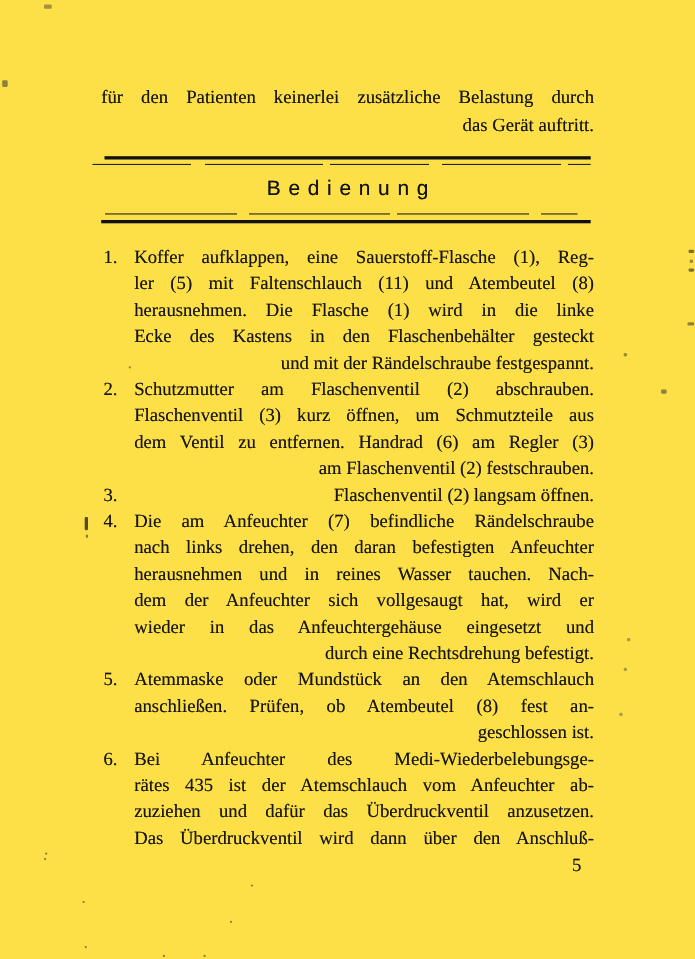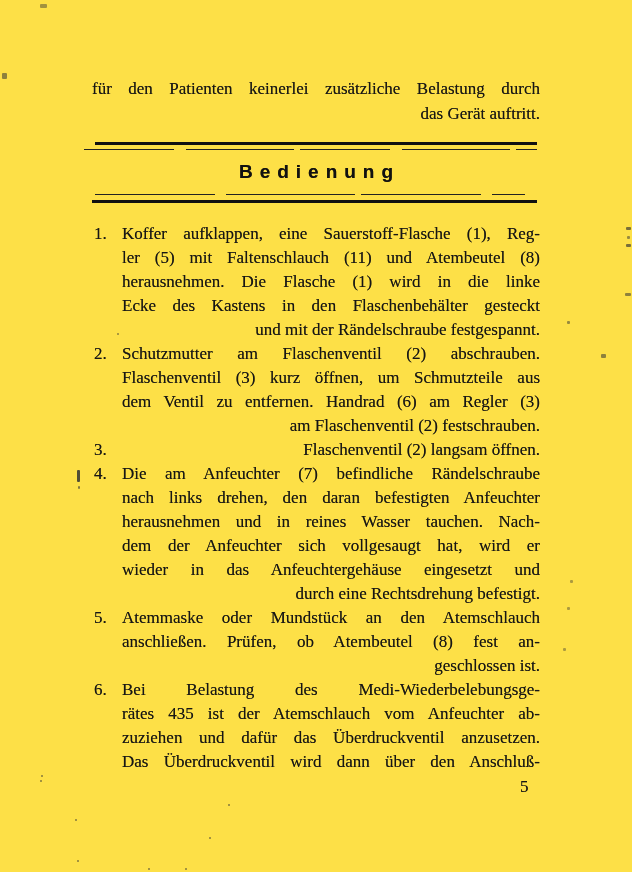--- a/index.html
+++ b/index.html
@@ -42,21 +42,21 @@
   }
   .line.stretch {
     text-align: justify;
     text-align-last: justify;
   }
   
   .heading {
     position: absolute; left: 95px; top: 158px; width: 442px;
     margin: 0;
     font-family: "Liberation Sans", sans-serif;
-    font-weight: 700;
+    font-weight: 400;
     font-size: 19px;
     line-height: 28px;
     letter-spacing: 7px;
     text-indent: 7px;
     text-align: center;
     color: #111;
     text-shadow: 0 0 0.5px rgba(0,0,0,0.6);
   }
   .rule { position: absolute; background: #111; }
   .rule-top-thick   { left: 95px; top: 142px; width: 442px; height: 3px; }
@@ -131,21 +131,21 @@
       <span class="num">5.</span>
       <div class="ilines">
           <div class="line stretch">Atemmaske oder Mundstück an den Atemschlauch</div>
           <div class="line stretch">anschließen. Prüfen, ob Atembeutel (8) fest an-</div>
           <div class="line">geschlossen ist.</div>
         </div>
     </div>
     <div class="item">
       <span class="num">6.</span>
       <div class="ilines">
-          <div class="line stretch">Bei Belastung des Medi-Wiederbelebungsge-</div>
+          <div class="line stretch">Bei Anfeuchter des Medi-Wiederbelebungsge-</div>
           <div class="line stretch">rätes 435 ist der Atemschlauch vom Anfeuchter ab-</div>
           <div class="line stretch">zuziehen und dafür das Überdruckventil anzusetzen.</div>
           <div class="line stretch">Das Überdruckventil wird dann über den Anschluß-</div>
         </div>
     </div>
   </div>
 
   <div class="page-number">5</div>
 
 <div class="speck" style="left: 40px; top: 4px; width: 7px; height: 4px; opacity: 0.45;"></div>

